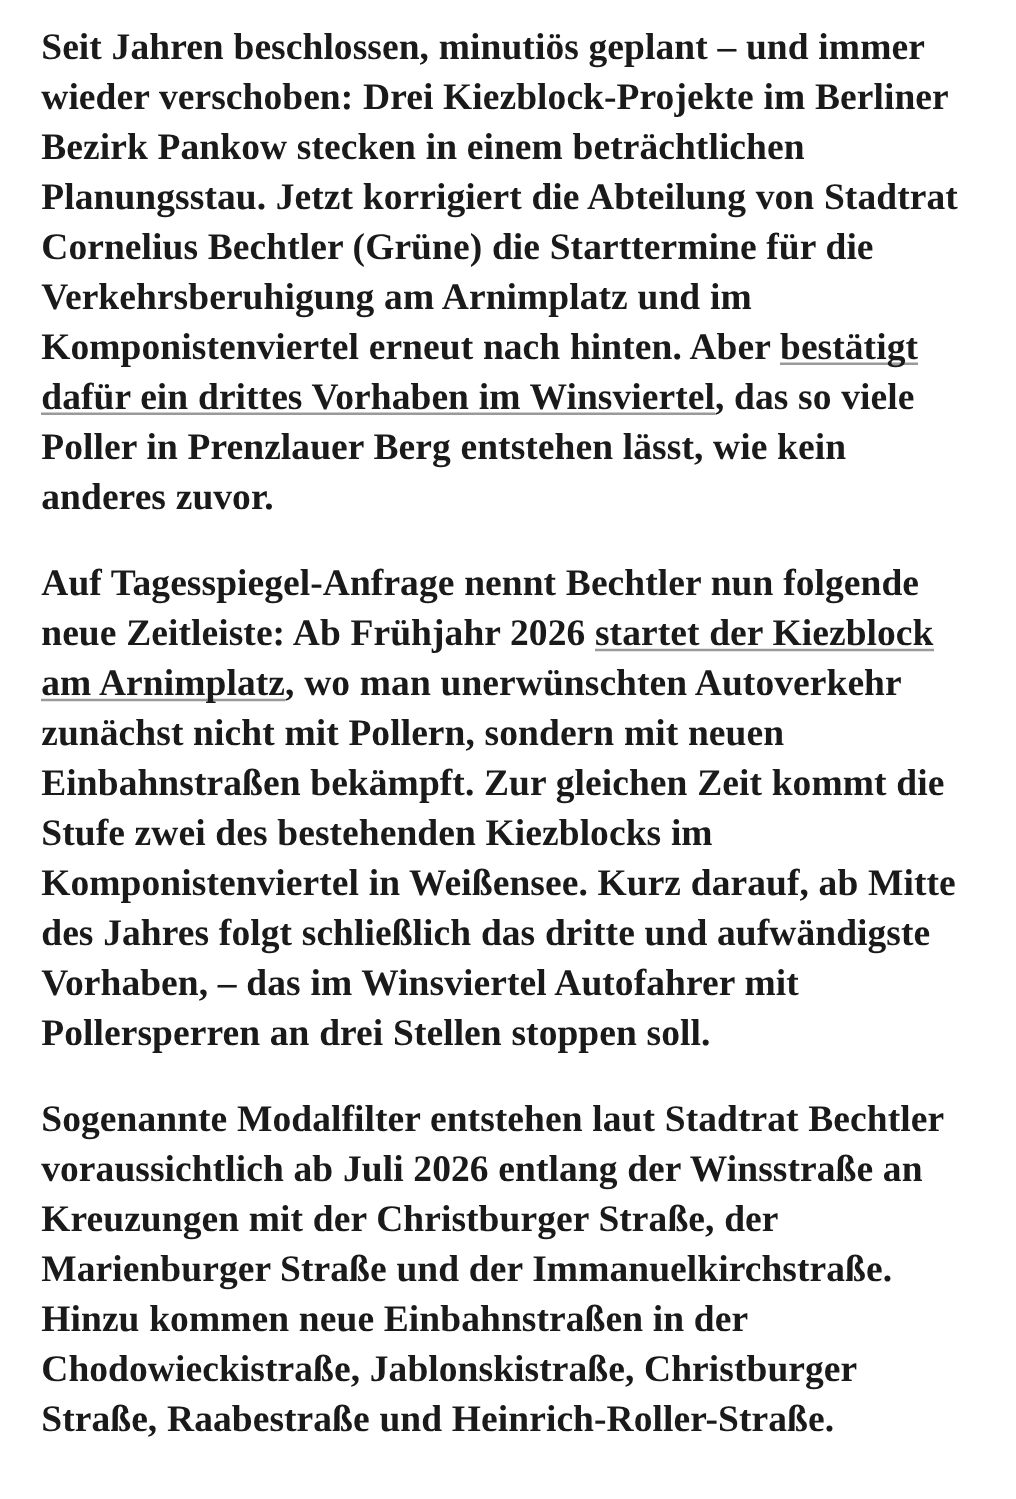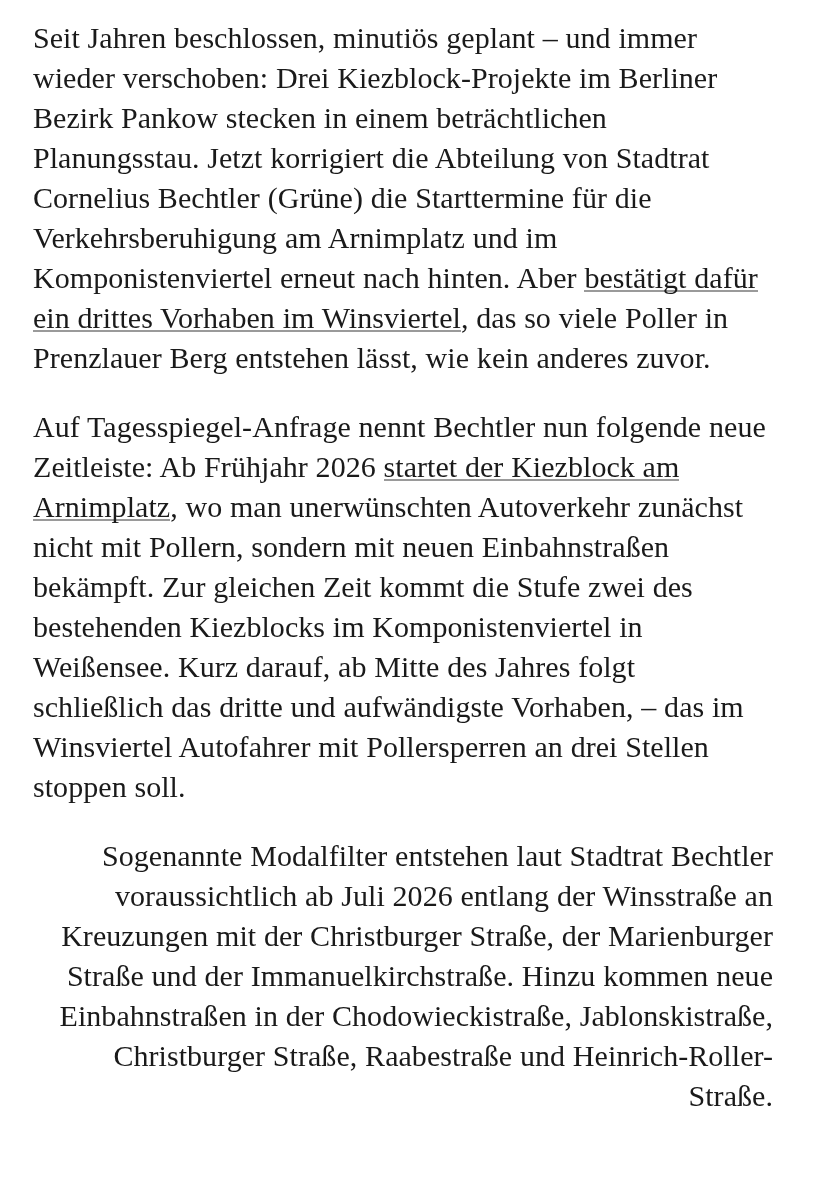--- a/index.html
+++ b/index.html
@@ -13,36 +13,36 @@
     height: 1199px;
     overflow: hidden;
     font-family: "Liberation Serif", "DejaVu Serif", serif;
     -webkit-font-smoothing: antialiased;
   }
 
   .article-body {
     box-sizing: border-box;
     width: 813px;
     padding: 18px 40px 0 33px;
+    font-weight: bold;
   }
 
   .para {
     margin: 0 0 29px 0;
     font-size: 30px;
     line-height: 40px;
     color: #1a1a1a;
     letter-spacing: 0.05px;
     word-spacing: 0.2px;
     text-align: left;
     hyphens: none;
     -webkit-hyphens: none;
   }
   .para:last-child {
     margin-bottom: 16px;
-    text-align: right;
   }
 
   
   .inline-link {
     color: inherit;
     text-decoration: none;
     background-image: linear-gradient(to bottom, #9a9a9a 0%, #9a9a9a 100%);
     background-repeat: repeat-x;
     background-size: 100% 2px;
     background-position: 0 calc(100% - 4px);

